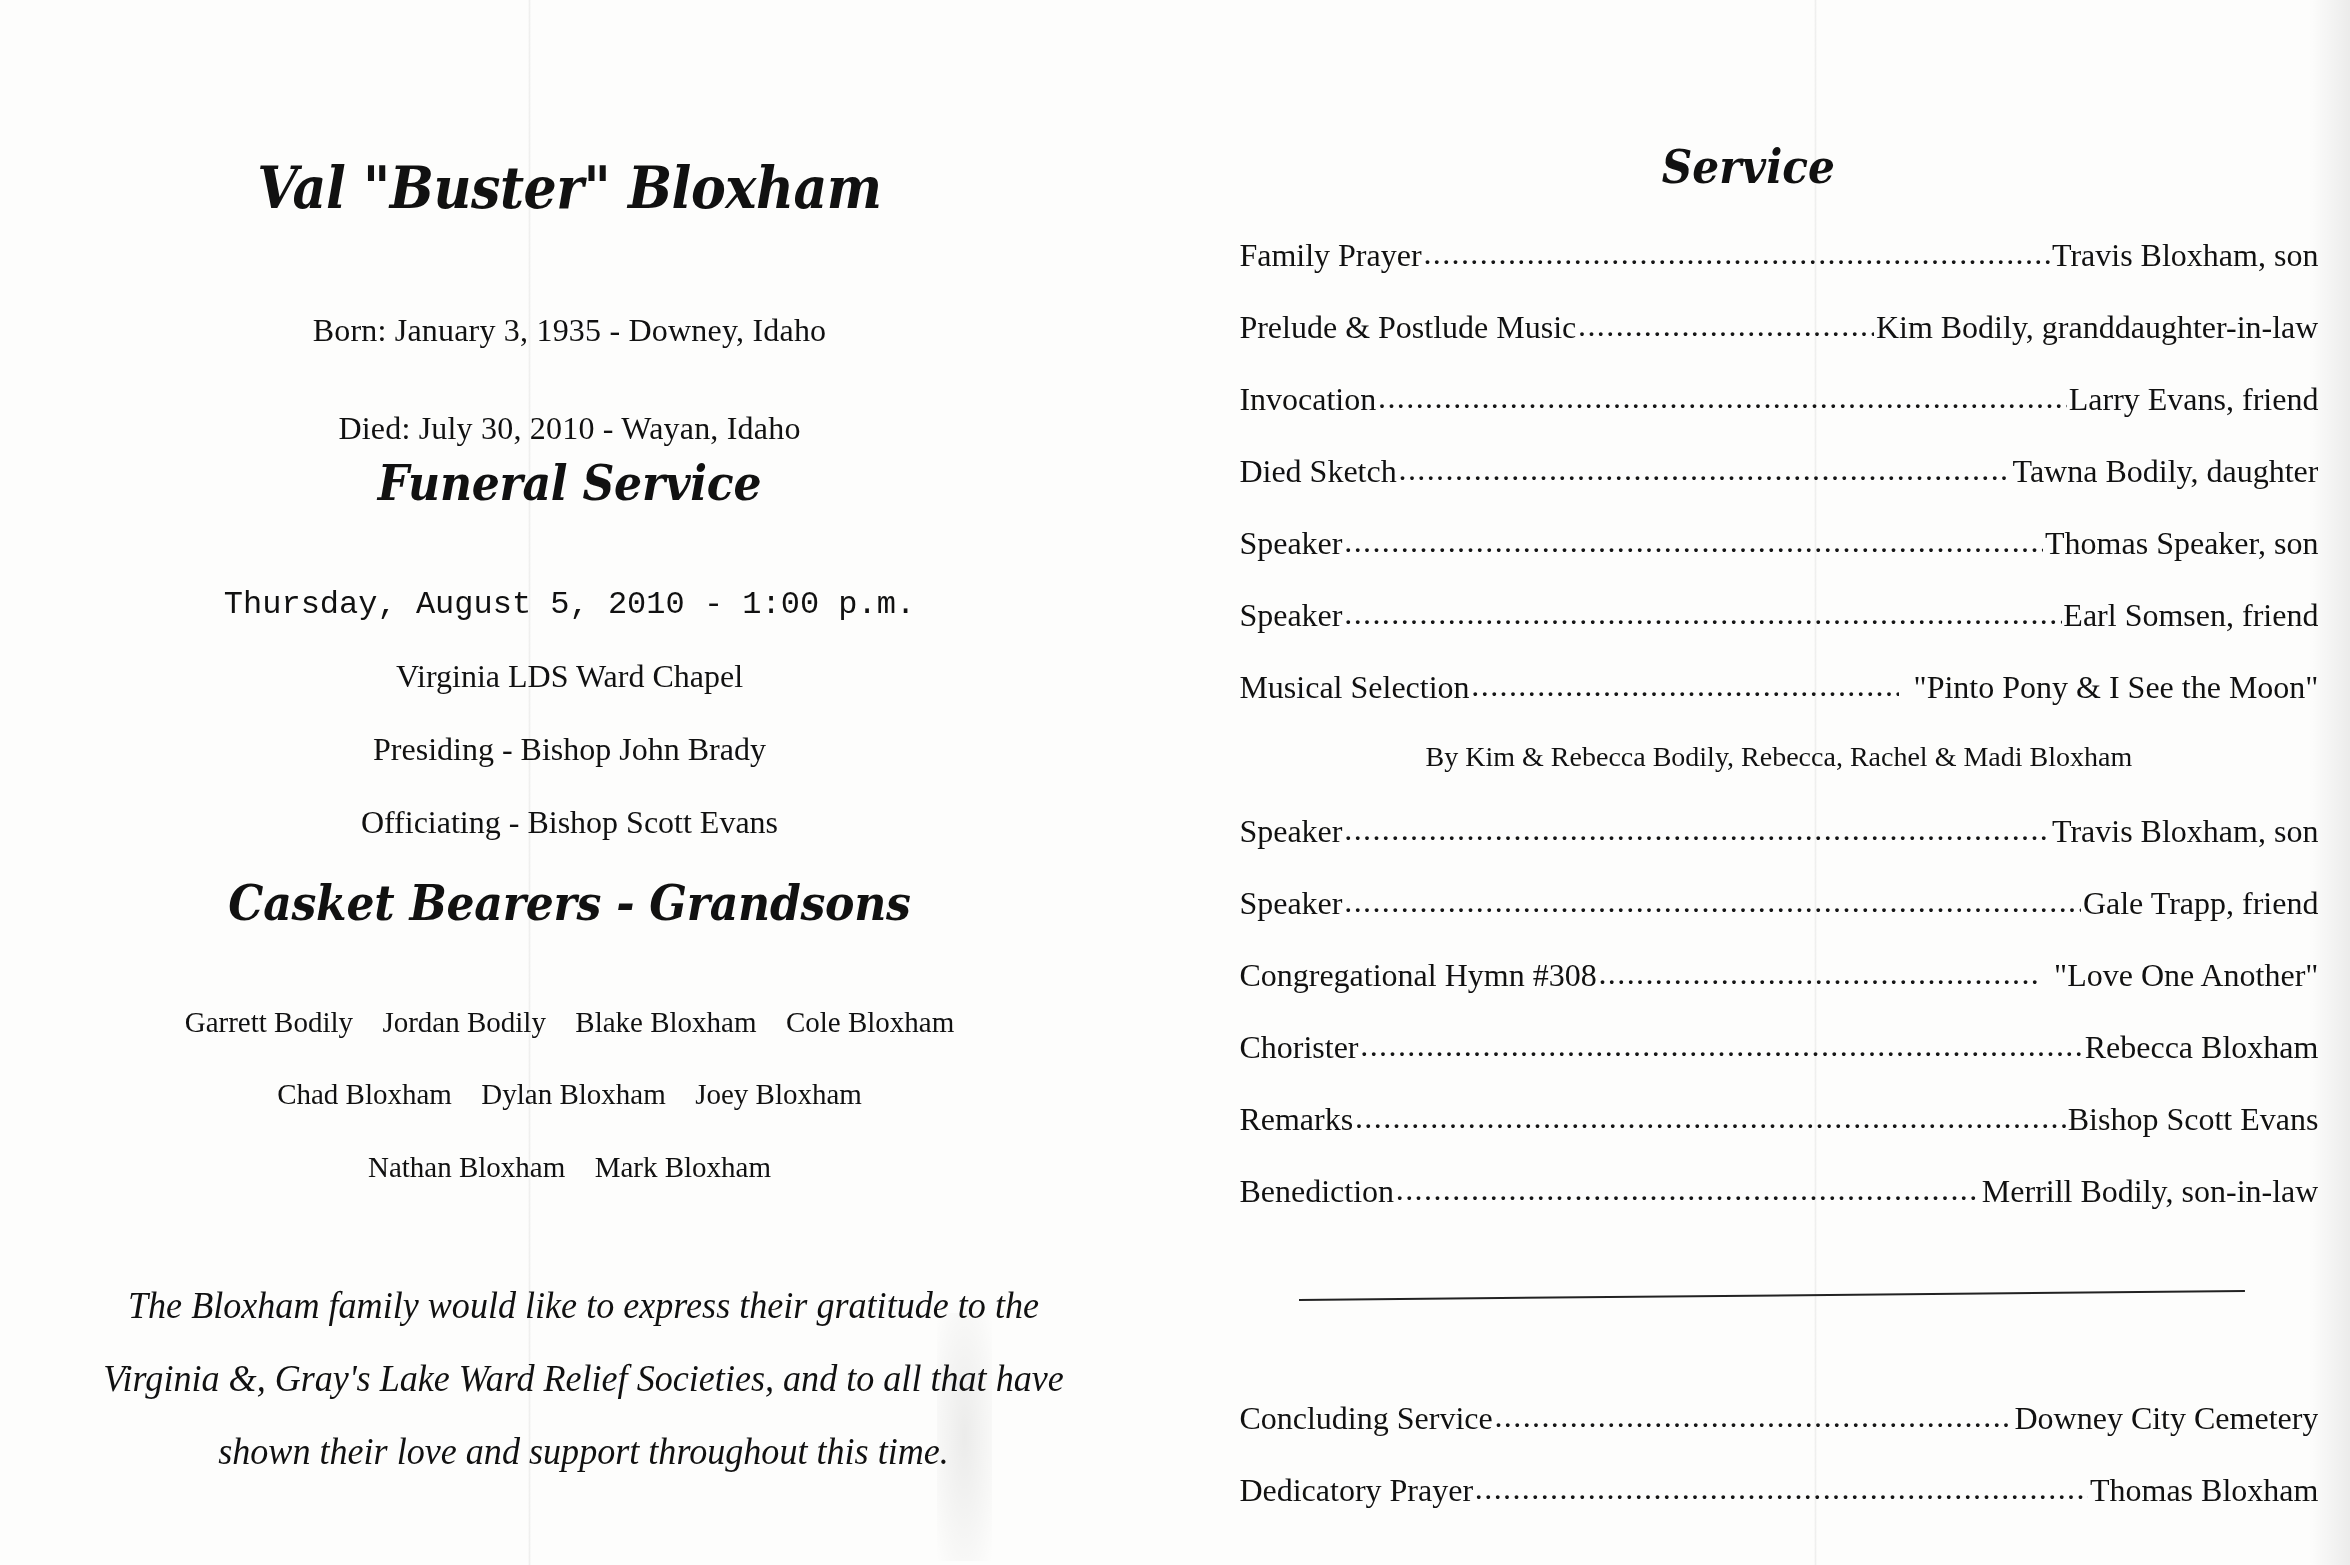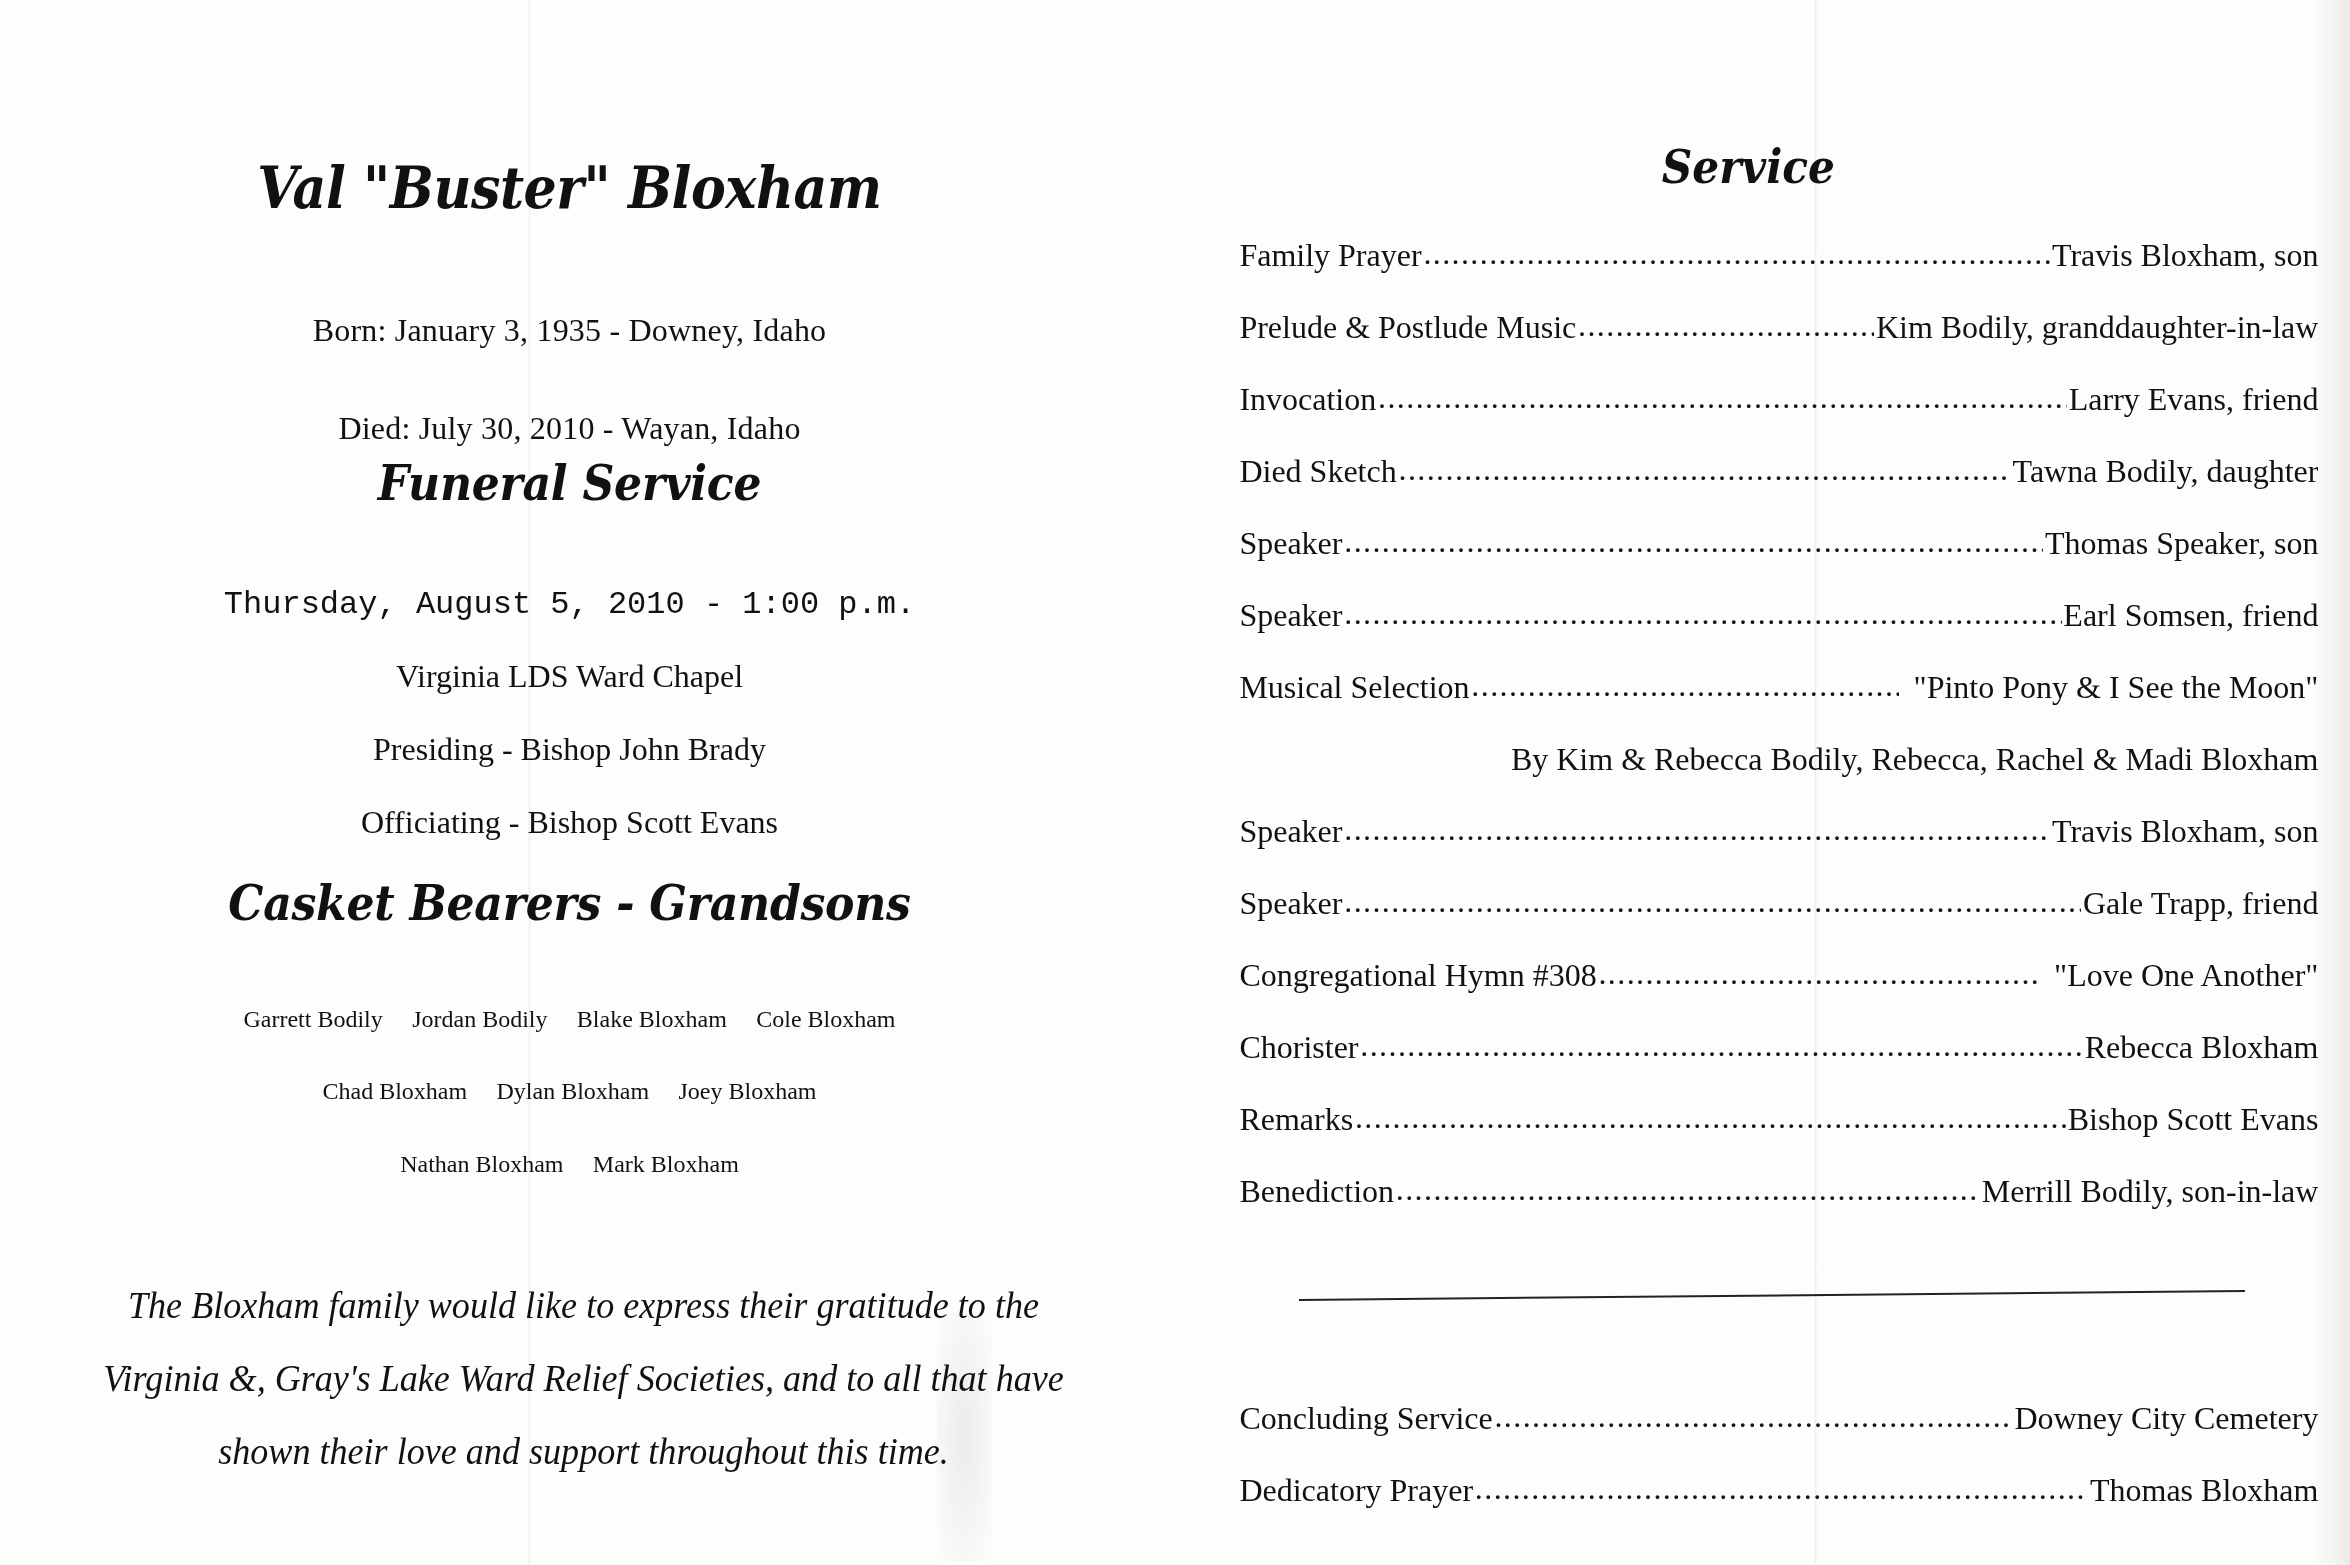--- a/index.html
+++ b/index.html
@@ -126,21 +126,21 @@
   .detail-0 { top: 586px; font-family: Liberation Mono, monospace; }
   .detail-1 { top: 658px; font-family: Liberation Serif, serif; }
   .detail-2 { top: 731px; }
   .detail-3 { top: 804px; }
 
   .bearer-row {
     position: absolute;
     left: 0;
     width: 1065px;
     text-align: center;
-    font-size: 24px;
+    font-size: 29px;
     white-space: nowrap;
   }
   .bearer-row span { margin: 0 14.7px; }
   .bearer-row-0 { top: 1006px; }
   .bearer-row-1 { top: 1078px; }
   .bearer-row-2 { top: 1151px; }
 
   .gratitude {
     position: absolute;
     left: 0;
@@ -200,22 +200,22 @@
     color: #151515;
     margin: 0 1.8px;
     position: relative;
     top: -1.8px;
   }
   .prog-value { flex: 0 0 auto; }
   .prog-row.gap-value .prog-value { margin-left: 13px; }
 
   .performers-line {
     width: 1079px;
-    text-align: right;
-    font-size: 32px;
+    text-align: center;
+    font-size: 28px;
     height: 72px;
     white-space: nowrap;
   }
 
   .divider {
     position: absolute;
     left: 78px;
     top: 1299px;
     width: 946px;
     height: 0;

